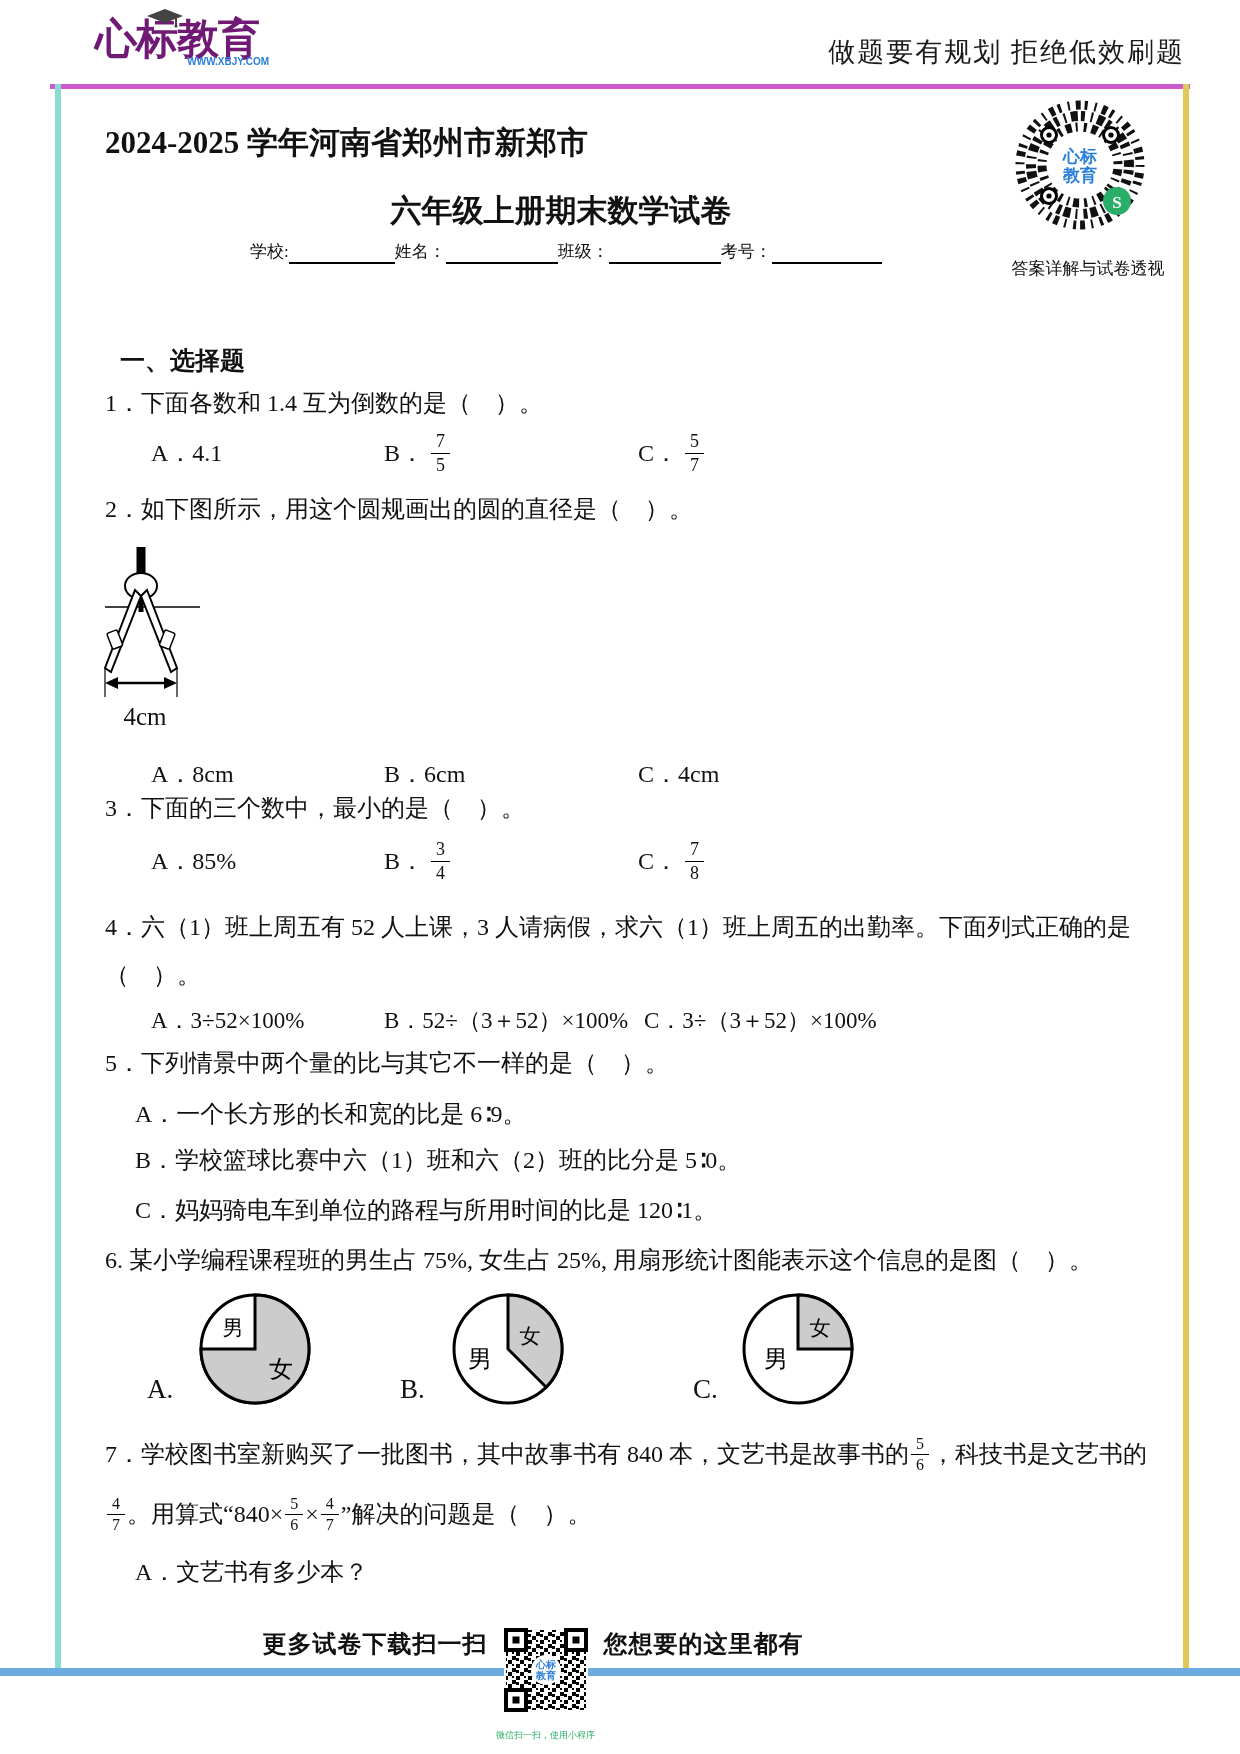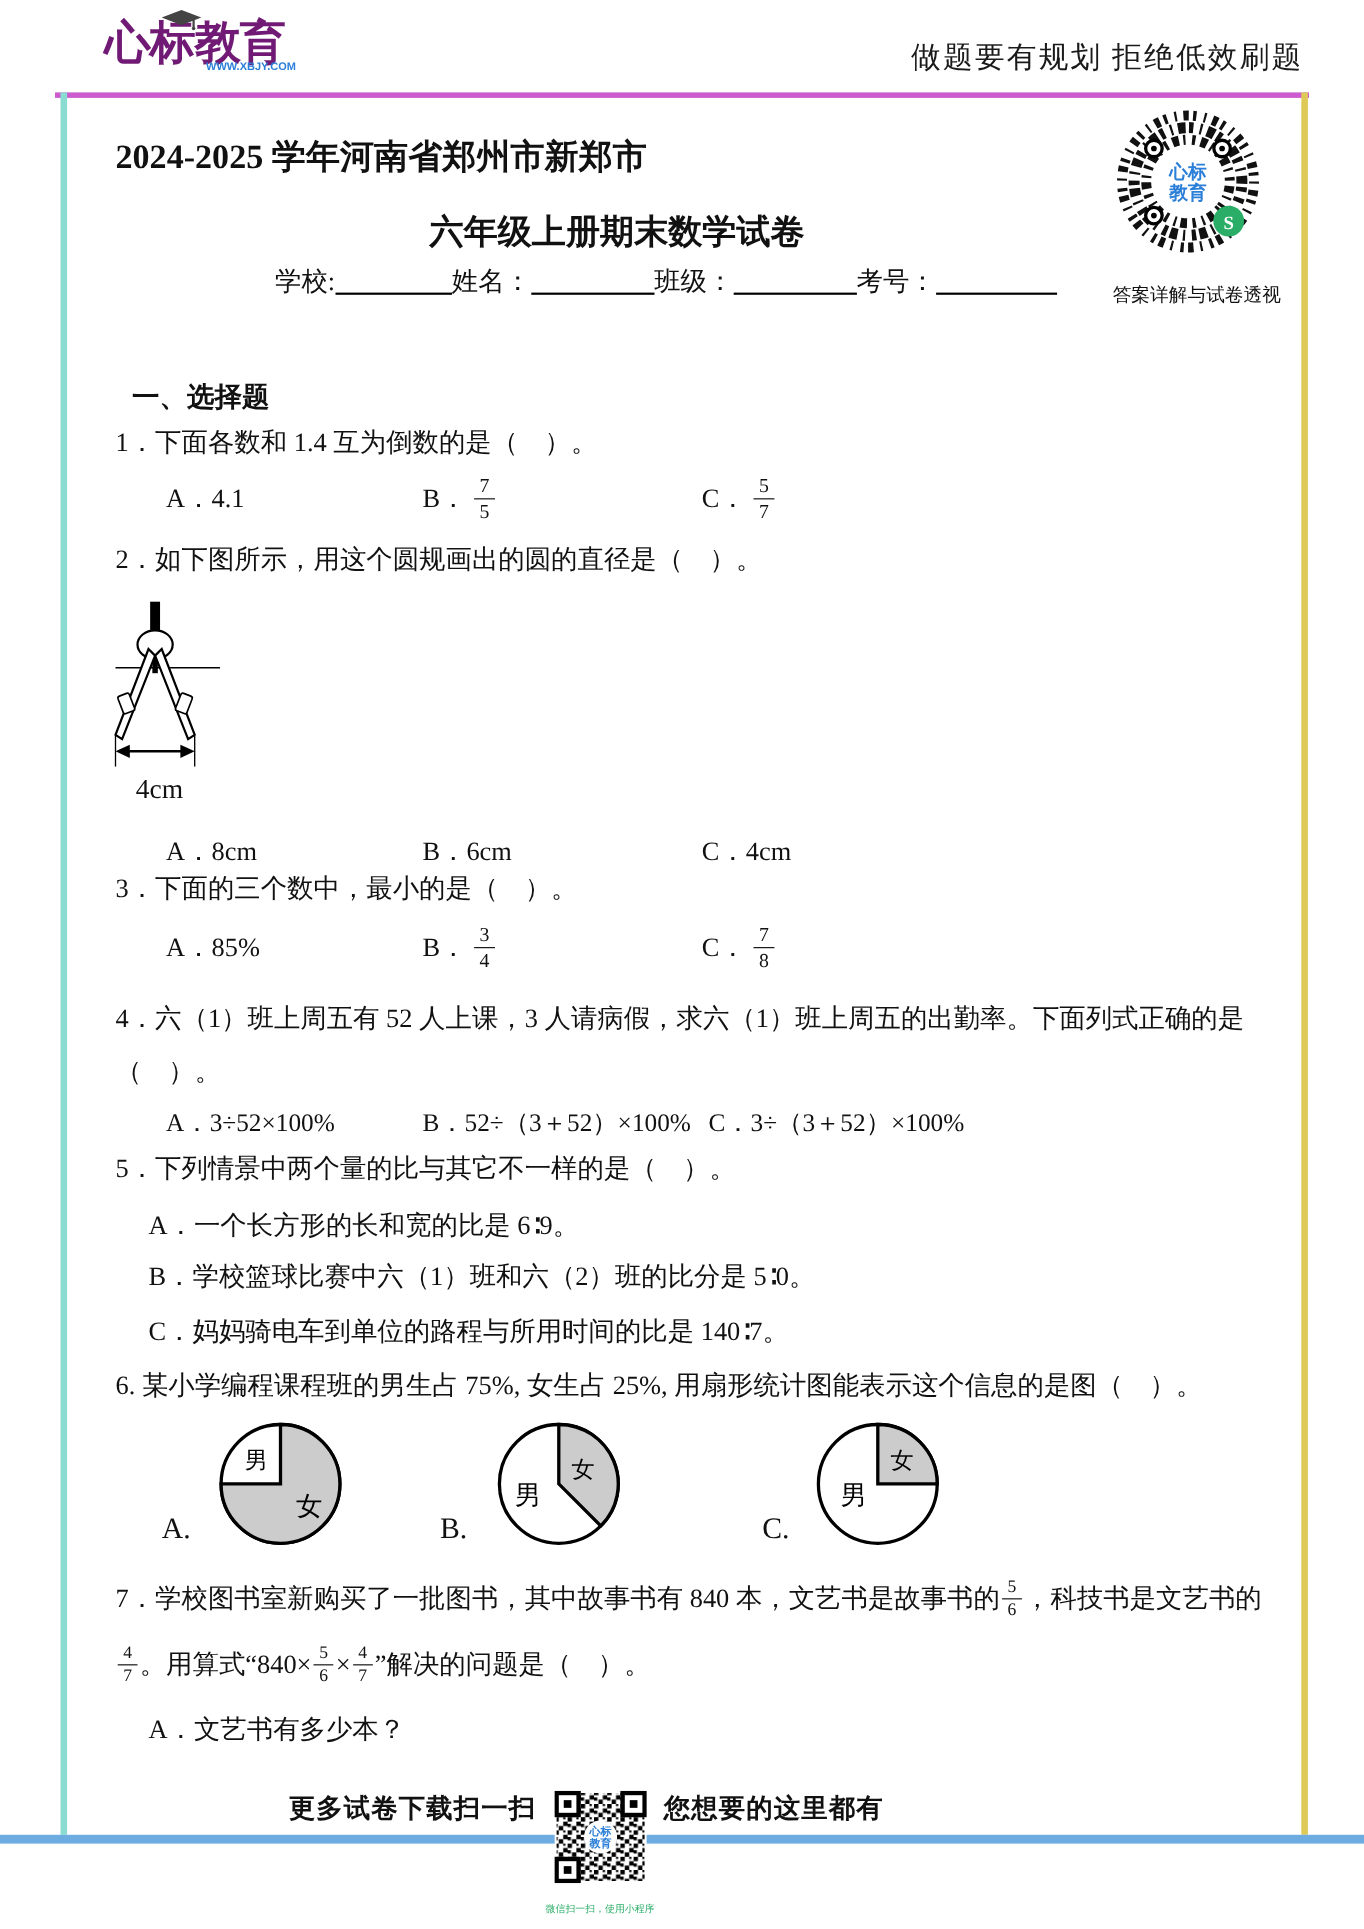--- a/index.html
+++ b/index.html
@@ -22,21 +22,21 @@
   .line-left   { position:absolute; left:55px;  top:84px; width:6px; height:1584px; background:#8adcd2; }
   .line-right  { position:absolute; left:1183px; top:84px; width:6px; height:1584px; background:#e0ca57; }
   .line-bottom { position:absolute; left:0; right:0; top:1668px; height:8px; background:#6cace0; }
   
   .title1 { position:absolute; left:105px; top:122px; width:912px; text-align:left;
             font-size:31px; font-weight:bold; }
   .title2 { position:absolute; left:105px; top:190px; width:912px; text-align:center;
             font-size:31px; font-weight:bold; }
   .qr-top { position:absolute; left:1013px; top:98px; width:134px; height:134px; }
   .qr-caption { position:absolute; left:1003px; top:257px; width:170px; text-align:center; font-size:17px; }
-  .form-row { position:absolute; left:250px; top:240px; font-size:24px; display:flex; align-items:center; }
+  .form-row { position:absolute; left:250px; top:240px; font-size:17px; display:flex; align-items:flex-start; }
   .blank { display:inline-block; border-bottom:2px solid #000; height:24px; }
   .b1{width:106px;} .b2{width:112px;} .b3{width:112px;} .b4{width:110px;}
   
   .sec-heading { position:absolute; left:120px; top:344px; font-size:25px; font-weight:bold; }
   .qtext { position:absolute; left:105px; width:1062px; font-size:24px; line-height:34px; }
   .optrow { position:absolute; left:16px; top:0; width:1240px; height:58px;padding-left:31px; }
   .opt { position:absolute; display:flex; align-items:center; height:58px; font-size:24px; white-space:nowrap; }
   .oA{left:135px;} .oB{left:368px;} .oC{left:622px;}
   .q4opt .opt{ font-size:23px; height:40px;}
   .q4opt .oC{left:628px;}
@@ -205,21 +205,21 @@
         <span>B．52÷（3＋52）×100%</span>
       </div>
     <div class="opt oC">
         <span>C．3÷（3＋52）×100%</span>
       </div>
   </div>
 
   <div class="qtext" style="top:1046px">5．下列情景中两个量的比与其它不一样的是（　）。</div>
   <div class="fullopt" style="top:1098px">A．一个长方形的长和宽的比是 6∶9。</div>
   <div class="fullopt" style="top:1144px">B．学校篮球比赛中六（1）班和六（2）班的比分是 5∶0。</div>
-  <div class="fullopt" style="top:1194px">C．妈妈骑电车到单位的路程与所用时间的比是 140∶7。</div>
+  <div class="fullopt" style="top:1194px">C．妈妈骑电车到单位的路程与所用时间的比是 120∶1。</div>
 
   <div class="qtext" style="top:1243px">6. 某小学编程课程班的男生占 75%, 女生占 25%, 用扇形统计图能表示这个信息的是图（　）。</div>
 
   <div class="pie pieA">
     <svg width="116" height="116" viewBox="0 0 116 116">
       <circle cx="58" cy="58" r="54" fill="#fff" stroke="#000" stroke-width="3"></circle>
       <path d="M58,58 L58,4 A54,54 0 1 1 4,58 Z" fill="#cccccc" stroke="#000" stroke-width="3"></path>
       <text x="36" y="44" text-anchor="middle" font-size="21">男</text>
       <text x="84" y="86" text-anchor="middle" font-size="24">女</text>
     </svg>

